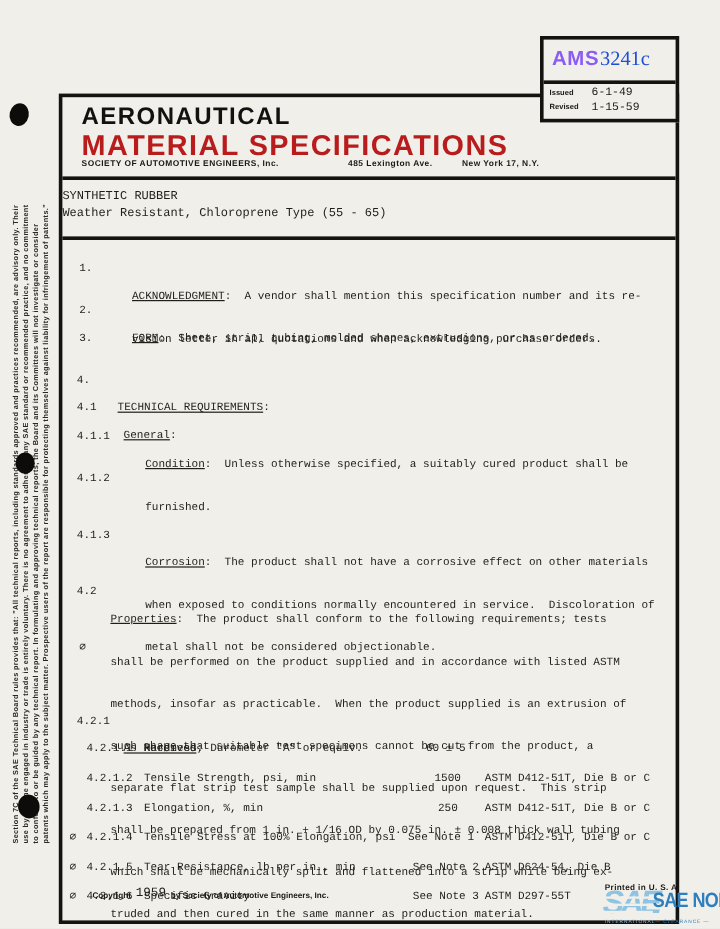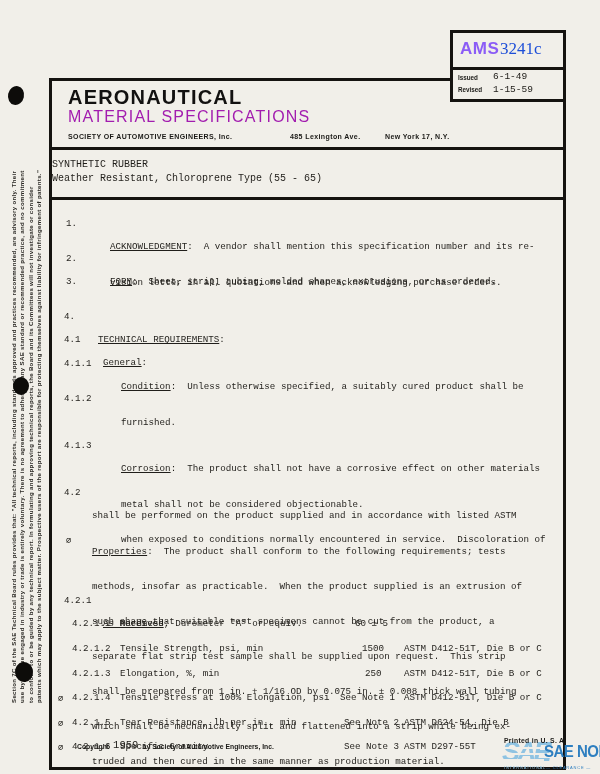--- a/index.html
+++ b/index.html
@@ -25,21 +25,21 @@
   .frame{
     position:absolute;left:49px;top:30px;width:511px;height:686px;
     border:3px solid #151310;
     margin-top:48px;
   }
   .sec-header{position:relative;height:66px;border-bottom:3px solid #151310;}
   .sec-title{position:relative;height:47px;border-bottom:3px solid #151310;}
   .sec-body{position:relative;height:567px;}
   
   .mast-line1{position:absolute;left:16px;top:5px;font-size:20px;font-weight:bold;letter-spacing:1.2px;color:#121110;}
-  .mast-line2{position:absolute;left:16px;top:27px;font-size:16px;font-weight:normal;letter-spacing:1.2px;color:#a21caf;}
+  .mast-line2{position:absolute;left:16px;top:27px;font-size:24px;font-weight:bold;letter-spacing:1.2px;color:#b91c1c;}
   .society-row{position:absolute;left:16px;top:52px;width:380px;font-size:7px;font-weight:bold;letter-spacing:.4px;color:#1a1916;white-space:nowrap;}
   .society-row .addr{position:absolute;left:222px;top:0;}
   .society-row .city{position:absolute;left:317px;top:0;}
   
   .ams-box{
     position:absolute;left:450px;top:30px;width:110px;height:66px;
     border:3px solid #151310;background:#f1efe9;z-index:3;
   }
   .ams-title{position:relative;height:34px;border-bottom:3px solid #151310;}
   .ams-prefix{position:absolute;left:7px;top:6px;font-size:17px;font-weight:bold;letter-spacing:.5px;color:#8b5cf6;}
@@ -161,30 +161,30 @@
       </div>
 
       <div class="para" style="left:12px;top:193px;">
         <span class="pnum w57">4.1.2</span>
       </div>
 
       <div class="para" style="left:12px;top:240px;">
         <span class="pnum w57">4.1.3</span>
         <span class="ptext">
           <div><span class="phead">Corrosion</span><span>:  The product shall not have a corrosive effect on other materials</span></div>
+          <div>when exposed to conditions normally encountered in service.  Discoloration of</div>
           <div>metal shall not be considered objectionable.</div>
-          <div>when exposed to conditions normally encountered in service.  Discoloration of</div>
         </span>
       </div>
 
       <div class="para" style="left:12px;top:287px;">
         <span class="pnum w28">4.2</span>
         <span class="ptext">
+          <div><span class="phead">Properties</span><span>:  The product shall conform to the following requirements; tests</span></div>
           <div>shall be performed on the product supplied and in accordance with listed ASTM</div>
-          <div><span class="phead">Properties</span><span>:  The product shall conform to the following requirements; tests</span></div>
           <div>methods, insofar as practicable.  When the product supplied is an extrusion of</div>
           <div>such shape that suitable test specimens cannot be cut from the product, a</div>
           <div>separate flat strip test sample shall be supplied upon request.  This strip</div>
           <div>shall be prepared from 1 in. + 1/16 OD by 0.075 in. ± 0.008 thick wall tubing</div>
           <div>which shall be mechanically split and flattened into a strip while being ex-</div>
           <div>truded and then cured in the same manner as production material.</div>
         </span>
       </div>
       <div class="phi-margin">∅</div>
 

